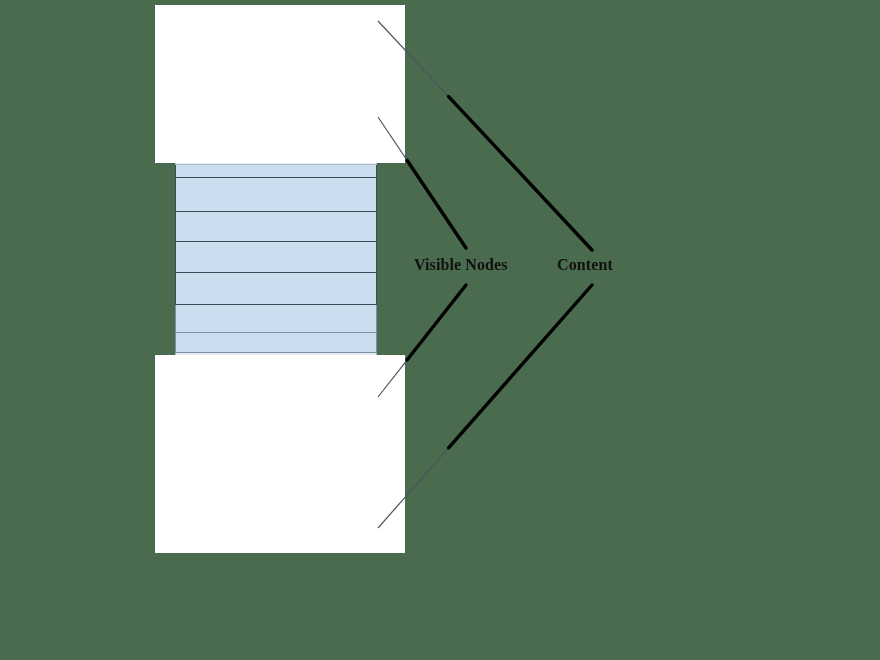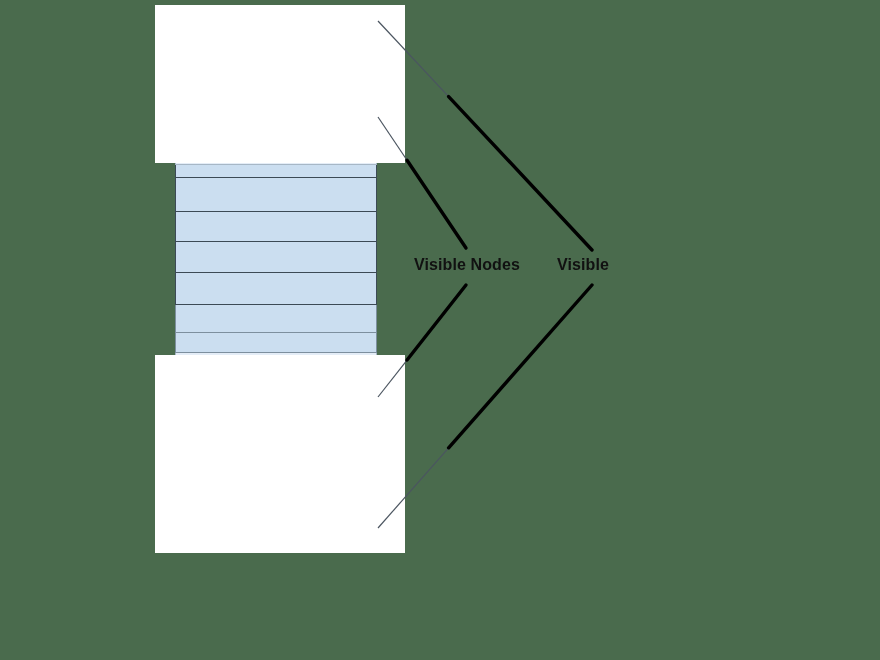--- a/index.html
+++ b/index.html
@@ -13,20 +13,21 @@
     background: #4a6b4d;
     font-family: "Liberation Sans", sans-serif;
     overflow: hidden;
     position: relative;
   }
   #stage {
     position: absolute;
     left: 0; top: 0;
     width: 880px;
     height: 660px;
+    font-family: Liberation Serif, serif;
   }
   
   .white-frame {
     position: absolute;
     background: #ffffff;
   }
   #frame-top   { left: 155px; top: 5px;   width: 250px; height: 158px; }
   #frame-bottom{ left: 155px; top: 355px; width: 250px; height: 198px; }
 
   
@@ -126,15 +127,15 @@
         <line x1="378" y1="117" x2="407.04" y2="160.23000000000002" stroke="#4b5560" stroke-width="1.2"></line>
         <line x1="407.04" y1="160.23000000000002" x2="466" y2="248" stroke="#000000" stroke-width="3.4" stroke-linecap="round"></line>
         <line x1="378" y1="397" x2="407.04" y2="360.04" stroke="#4b5560" stroke-width="1.2"></line>
         <line x1="407.04" y1="360.04" x2="466" y2="285" stroke="#000000" stroke-width="3.4" stroke-linecap="round"></line>
         <line x1="378" y1="528" x2="448.62" y2="447.81" stroke="#4b5560" stroke-width="1.2"></line>
         <line x1="448.62" y1="447.81" x2="592" y2="285" stroke="#000000" stroke-width="3.4" stroke-linecap="round"></line>
       </g>
   </svg>
 
   <div class="callout-label" id="label-visible-nodes">Visible Nodes</div>
-  <div class="callout-label" id="label-content">Visible</div>
+  <div class="callout-label" id="label-content">Content</div>
 
 </div>
 
 </body></html>

